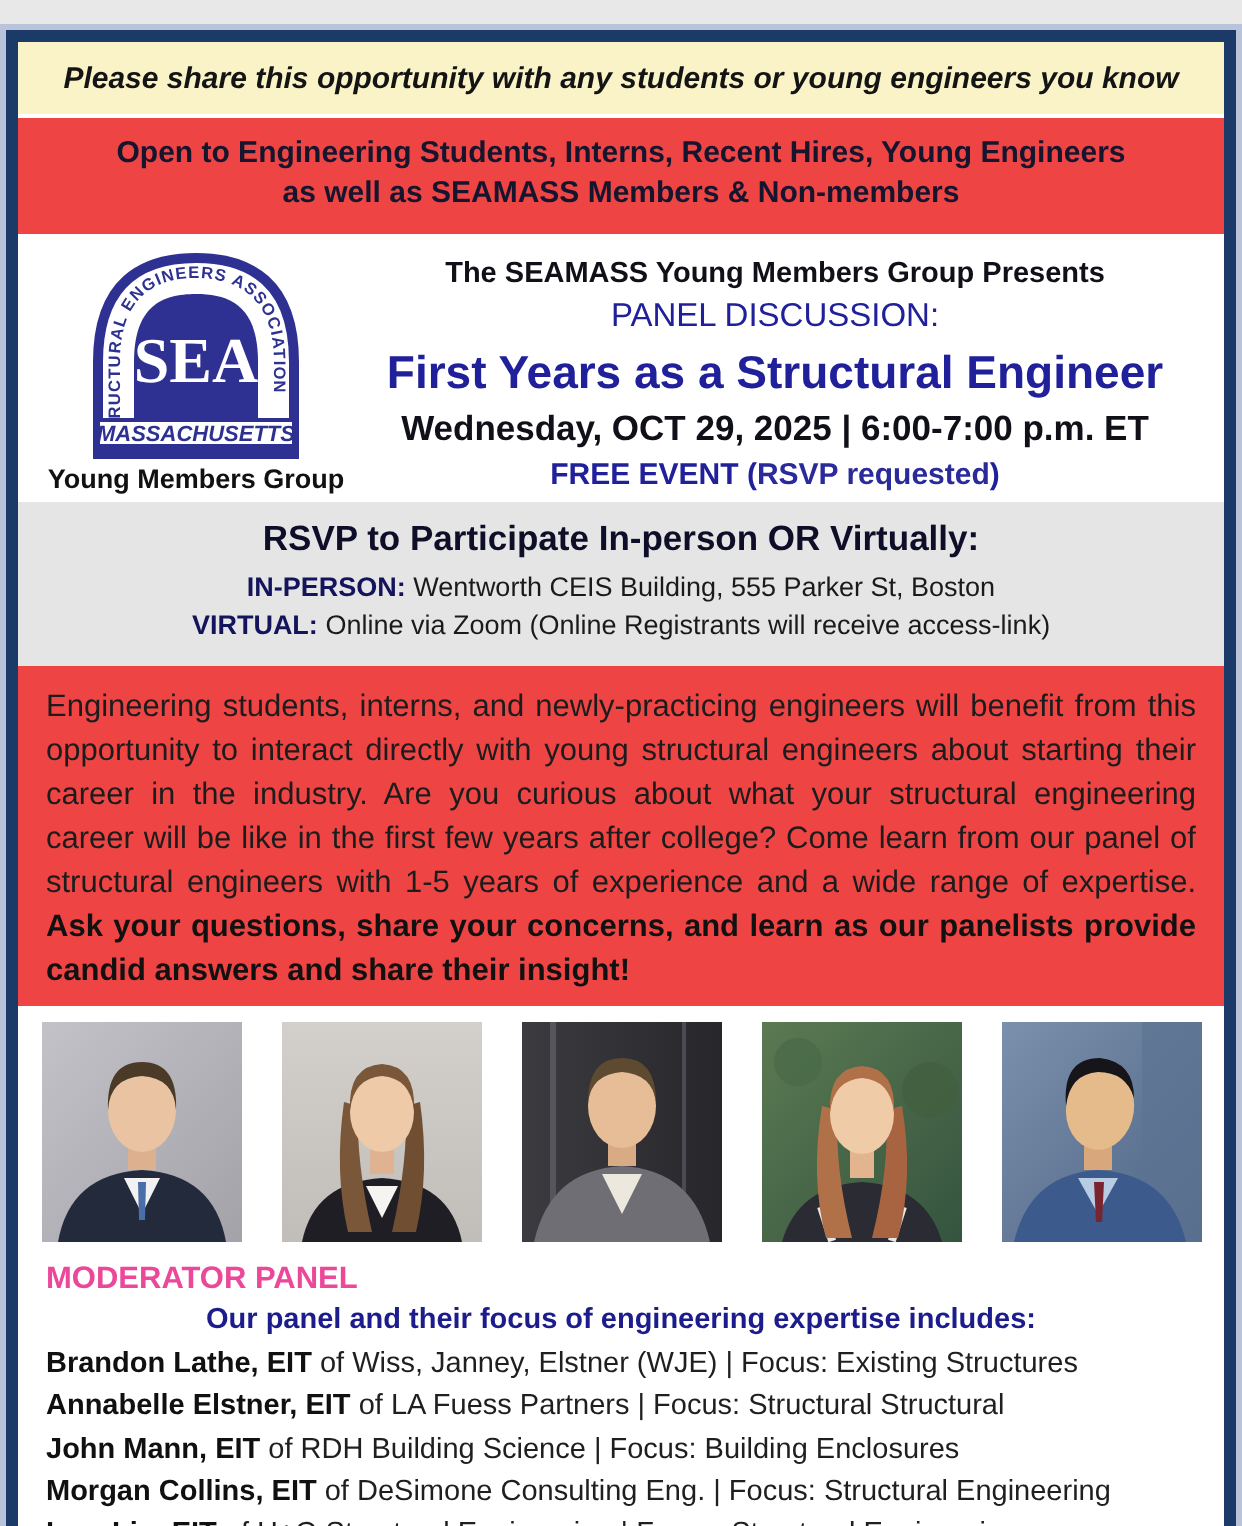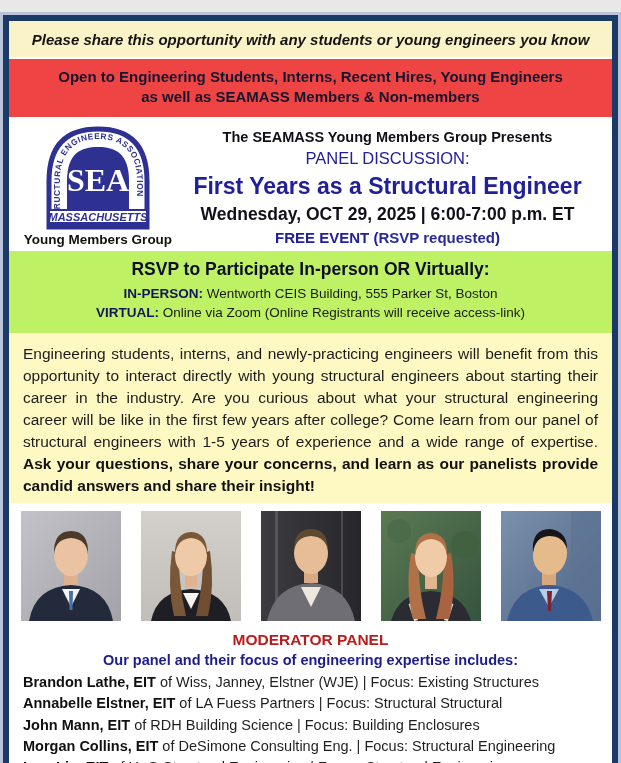--- a/index.html
+++ b/index.html
@@ -54,52 +54,52 @@
   .title-col{flex:1 1 auto;text-align:center;padding-top:6px;}
   .t-presents{font-size:14.5px;font-weight:bold;color:#101018;margin-bottom:4px;}
   .t-panel{font-size:16.5px;font-weight:normal;color:#20209a;margin-bottom:5px;}
   .t-title{font-size:23px;font-weight:bold;color:#20209a;margin-bottom:4px;}
   .t-date{font-size:17.5px;font-weight:bold;color:#101018;margin-bottom:4px;}
   .t-free{font-size:15px;font-weight:bold;color:#20209a;}
   .t-free .rsvp-link{color:#2a2a9a;cursor:pointer;}
 
   
   .rsvp-band{
-    background:#bef264;
+    background:#e5e5e5;
     text-align:center;
     padding:8px 8px 10px;
     flex:0 0 auto;
   }
   .rsvp-heading{font-size:17.5px;font-weight:bold;color:#0e0e28;margin-bottom:4px;}
   .rsvp-line{font-size:13.5px;color:#1a1a1a;line-height:1.45;}
   .rsvp-line .lbl{font-weight:bold;color:#14145c;}
 
   
   .body-para{
     padding:10px 14px 6px;
     font-size:15.5px;color:#1c1c1c;
     line-height:1.42;
     text-align:justify;
     flex:0 0 auto;
-    background:#fef9c3;
+    background:#ef4444;
   }
   .body-para .bold-tail{font-weight:bold;color:#111;}
 
   
   .photos{
     display:flex;justify-content:center;gap:20px;
     padding:8px 10px 6px;
     flex:0 0 auto;background:#ffffff;
   }
   .photo{width:100px;height:110px;overflow:hidden;flex:0 0 auto;}
   .photo svg{display:block;width:100%;height:100%;}
 
   
   .panel-sec{padding:4px 14px 6px;flex:0 0 auto;background:#ffffff;}
-  .panel-heading{text-align:center;font-size:15.5px;font-weight:bold;color:#b91c1c;margin-bottom:3px;}
+  .panel-heading{font-size:15.5px;font-weight:bold;color:#ec4899;margin-bottom:3px;}
   .panel-sub{text-align:center;font-size:14.5px;font-weight:bold;color:#1c1c8c;margin-bottom:4px;}
   .member{font-size:14.5px;color:#1f1f1f;line-height:1.48;}
   .member .mname{font-weight:bold;color:#101010;}
 </style>
 </head>
 <body>
 
 <div class="page">
   <div class="frame">
 

